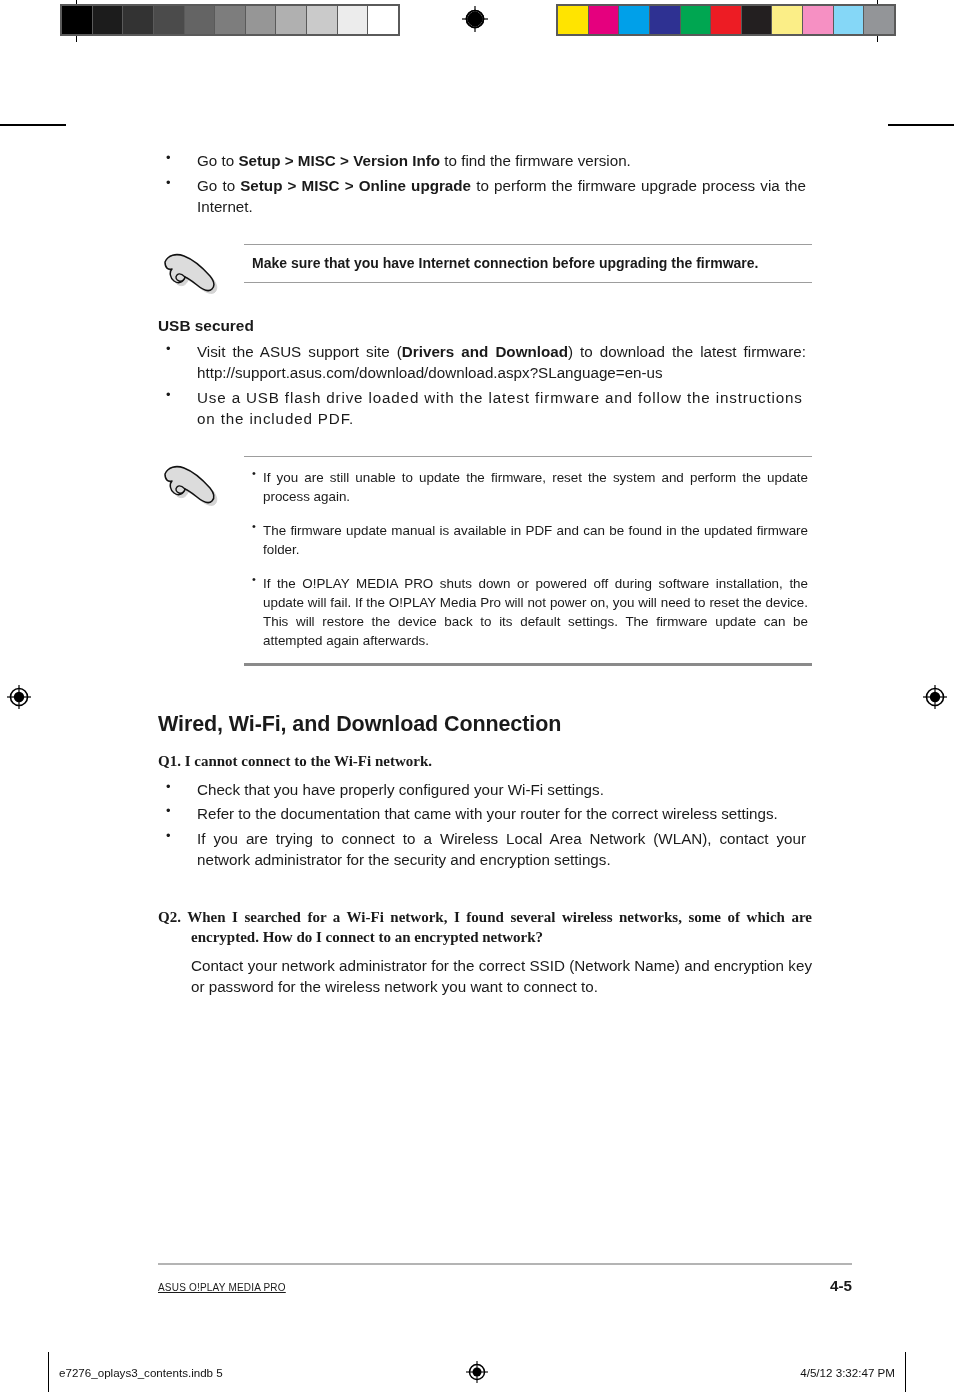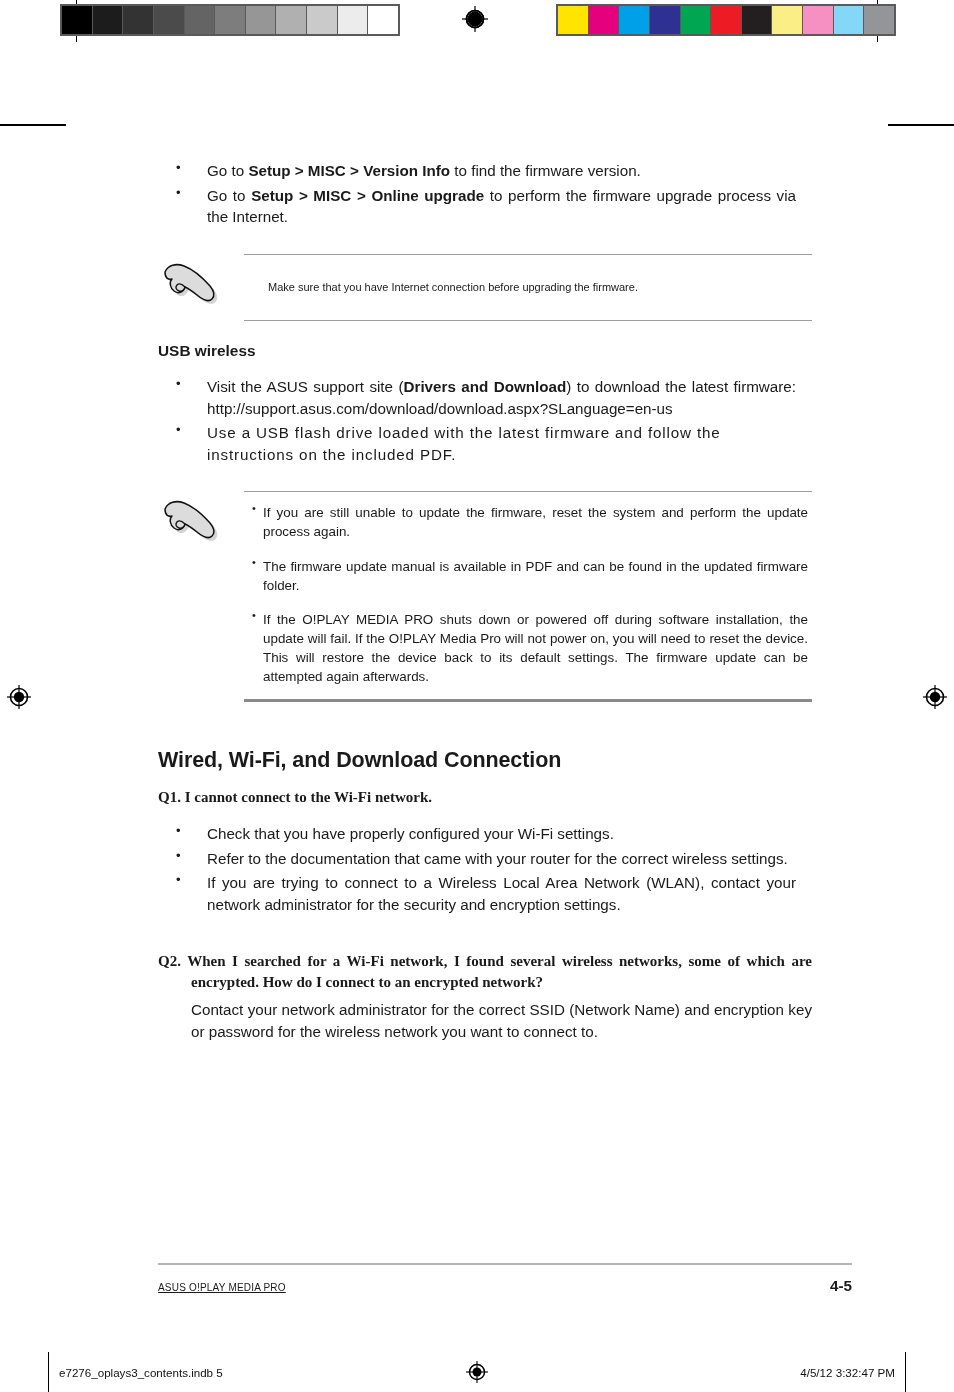--- a/index.html
+++ b/index.html
@@ -50,21 +50,21 @@
   .content {
     position: absolute;
     left: 158px;
     top: 144px;
     width: 654px;
   }
 
   
   ul.blist {
     list-style: none;
-    margin: 16px;
+    margin: 6px;
     padding: 0;
   }
   ul.blist > li {
     position: relative;
     padding-left: 33px;
     margin-bottom: 3px;
     font-size: 15.2px;
     line-height: 1.42;
     text-align: justify;
   }
@@ -106,24 +106,25 @@
     border-top: 1px solid #9d9d9d;
     border-bottom: 1px solid #9d9d9d;
     padding: 9px 4px 9px 8px;
   }
   .note.thick .note-body {
     border-top: 1px solid #9d9d9d;
     border-bottom: 3px solid #8a8a8a;
     padding: 11px 4px 11px 8px;
   }
   .note p.line {
-    margin: 16px;
-    font-size: 11px;
+    margin: 0;
+    font-size: 14px;
     line-height: 1.4;
     text-align: justify;
+    font-weight: bold;
   }
   .note ul.nlist {
     list-style: none;
     margin: 0;
     padding: 0;
   }
   .note ul.nlist > li {
     position: relative;
     padding-left: 11px;
     margin-bottom: 15px;
@@ -311,21 +312,21 @@
           <path d="M7 12 C10 5, 18 3, 26 6 C34 9, 44 17, 52 26 C56 31, 57 36, 54 39 C51 42, 45 40, 39 35 C34 31, 30 28, 27 27 C25 33, 20 34, 16 31 C12 28, 11 22, 14 19 C10 20, 7 18, 7 12 Z" fill="#d4d4d4" stroke="#d4d4d4" stroke-width="1" transform="translate(3,3)"></path>
           <path d="M7 12 C10 5, 18 3, 26 6 C34 9, 44 17, 52 26 C56 31, 57 36, 54 39 C51 42, 45 40, 39 35 C34 31, 30 28, 27 27 C25 33, 20 34, 16 31 C12 28, 11 22, 14 19 C10 20, 7 18, 7 12 Z" fill="#dcdcdc" stroke="#111" stroke-width="1.5" stroke-linejoin="round"></path>
           <path d="M27 27 C24 24, 21 23, 19 25 C17 27, 18 30, 21 31 C24 32, 26 30, 27 27 Z" fill="#dcdcdc" stroke="#111" stroke-width="1.4"></path>
         </svg>
       </div>
       <div class="note-body">
         <p class="line">Make sure that you have Internet connection before upgrading the firmware.</p>
       </div>
     </div>
 
-    <h3 class="subhead">USB wireless</h3>
+    <h3 class="subhead">USB secured</h3>
     <ul class="blist">
       <li>
         <span>Visit the ASUS support site (</span><span class="b">Drivers and Download</span><span>) to download the latest firmware: http://support.asus.com/download/download.aspx?SLanguage=en-us</span>
       </li>
       <li class="nojust">
         <span class="wide">Use a USB flash drive loaded with the latest firmware and follow the instructions on the included PDF.</span>
       </li>
     </ul>
 
     <div class="note thick">

